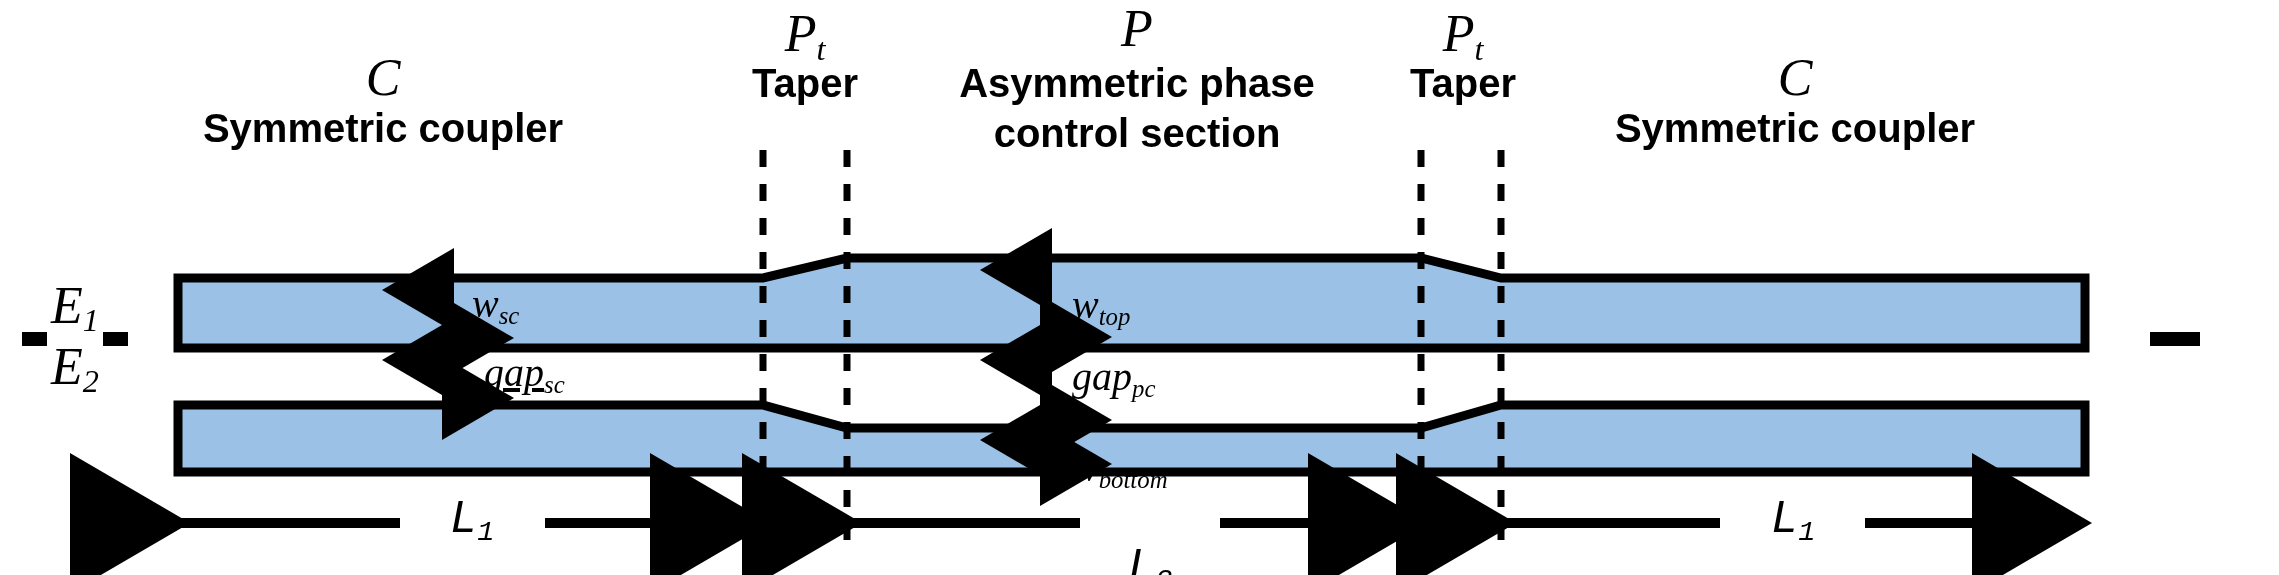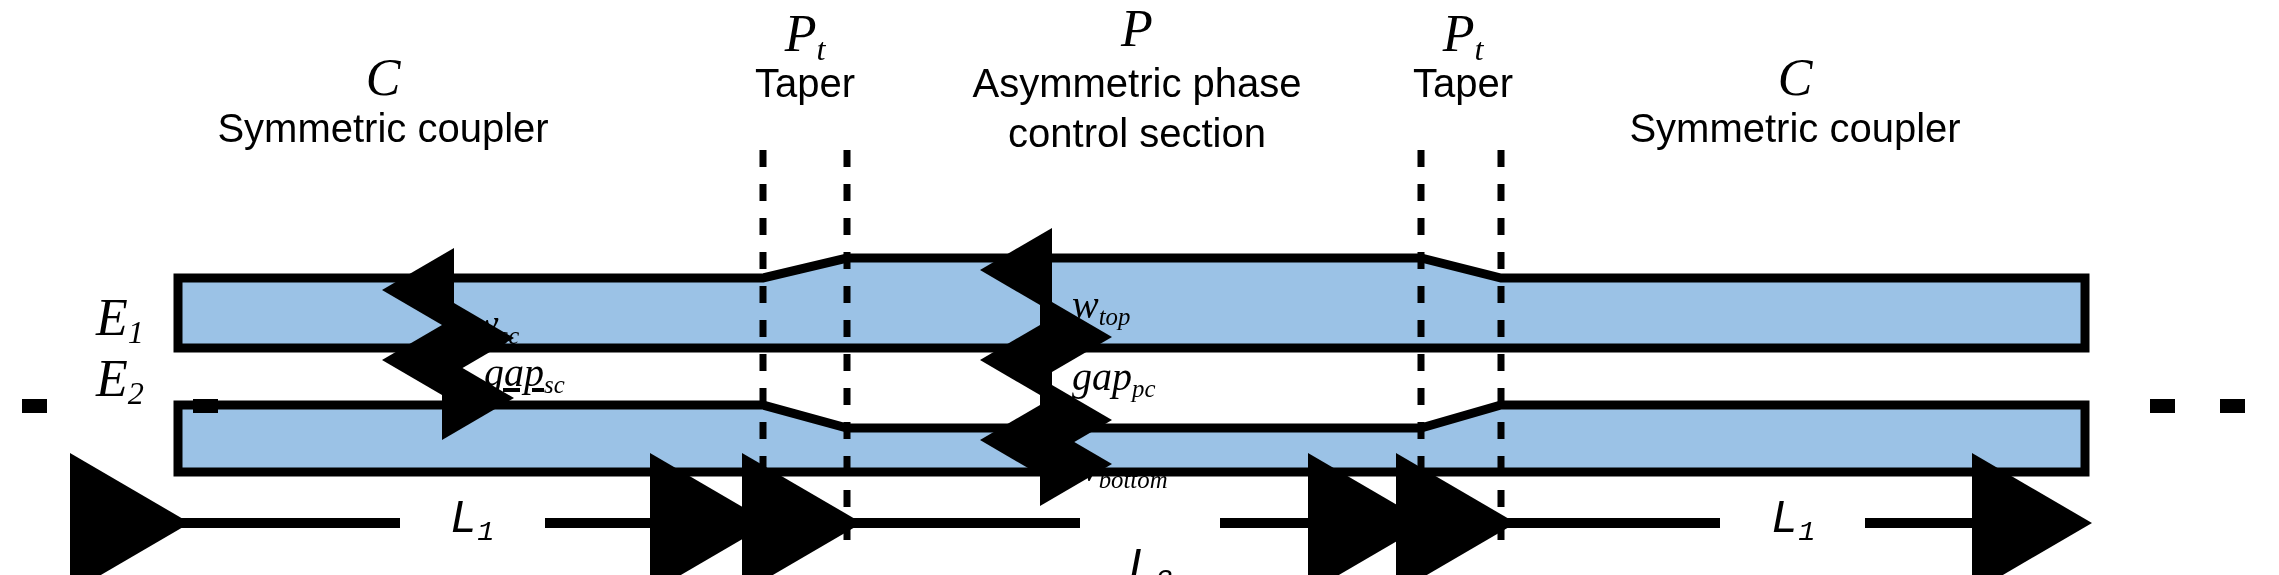--- a/index.html
+++ b/index.html
@@ -24,21 +24,21 @@
   }
   .lbl {
     position: absolute;
     white-space: nowrap;
     color: #000000;
     line-height: 1.0;
   }
   
   .sans-bold {
     font-family: "Liberation Sans", sans-serif;
-    font-weight: normal;
+    font-weight: bold;
     font-size: 40px;
   }
   
   .math {
     font-family: Liberation Mono, monospace;
     font-style: italic;
     font-size: 46px;
   }
   .math-big {
     font-family: "Liberation Serif", "DejaVu Serif", serif;
@@ -55,23 +55,22 @@
     font-style: italic;
     font-size: 40px;
   }
   .center-x {
     transform: translateX(-50%);
   }
   
   .bracket-vec {
     position: absolute;
     display: flex;
-    align-items: flex-end;
+    align-items: center;
     color: #000;
-    gap: 45px;
   }
   .bracket-arm {
     width: 18px;
     border-top: 7px solid #000;
     border-bottom: 7px solid #000;
   }
   .bracket-arm.left  { border-left: 7px solid #000; }
   .bracket-arm.right { border-right: 7px solid #000; }
   .bracket-body {
     display: flex;
@@ -188,21 +187,21 @@
       <span><span>E</span><sub>2</sub></span>
     </div>
     <div class="bracket-arm right"></div>
   </div>
 
   <div class="bracket-vec" style="left:2150px; top:265px; height:148px;">
     <div class="bracket-arm left"></div>
     <div class="bracket-arm right"></div>
   </div>
 
-  <div class="lbl mathsmall" style="left:472px; top:304px;"><span>w</span><sub>sc</sub></div>
+  <div class="lbl mathsmall" style="left:472px; top:284px;"><span>w</span><sub>sc</sub></div>
 
   <div class="lbl mathsmall" style="left:484px; top:353px;text-decoration:underline;"><span>gap</span><sub>sc</sub></div>
 
   <div class="lbl mathsmall" style="left:1072px; top:285px;"><span>w</span><sub>top</sub></div>
 
   <div class="lbl mathsmall" style="left:1072px; top:357px;"><span>gap</span><sub>pc</sub></div>
 
   <div class="lbl mathsmall" style="left:1072px; top:448px;"><span>w</span><sub>bottom</sub></div>
 
   <div class="lbl math center-x" style="left:472px; top:497px;"><span>L</span><sub>1</sub></div>

